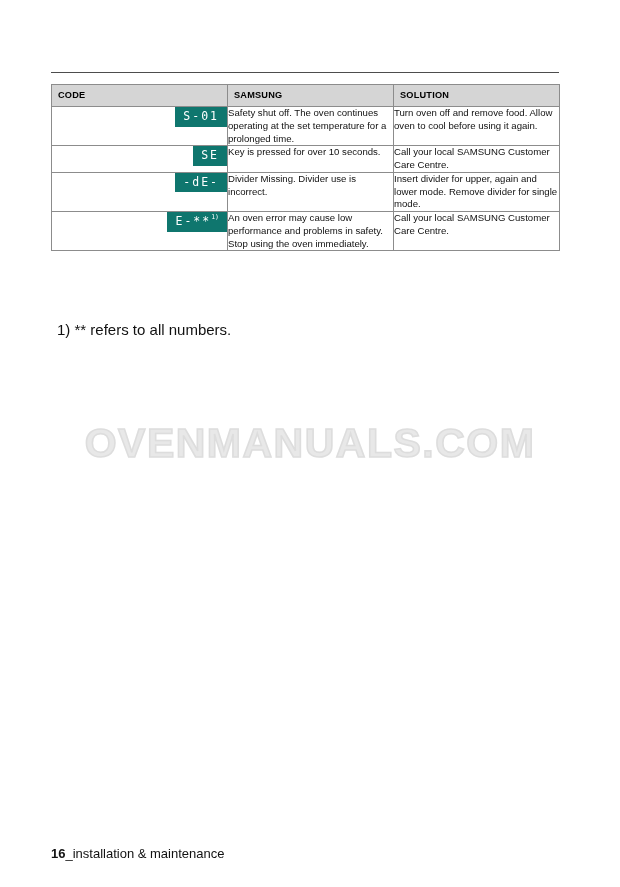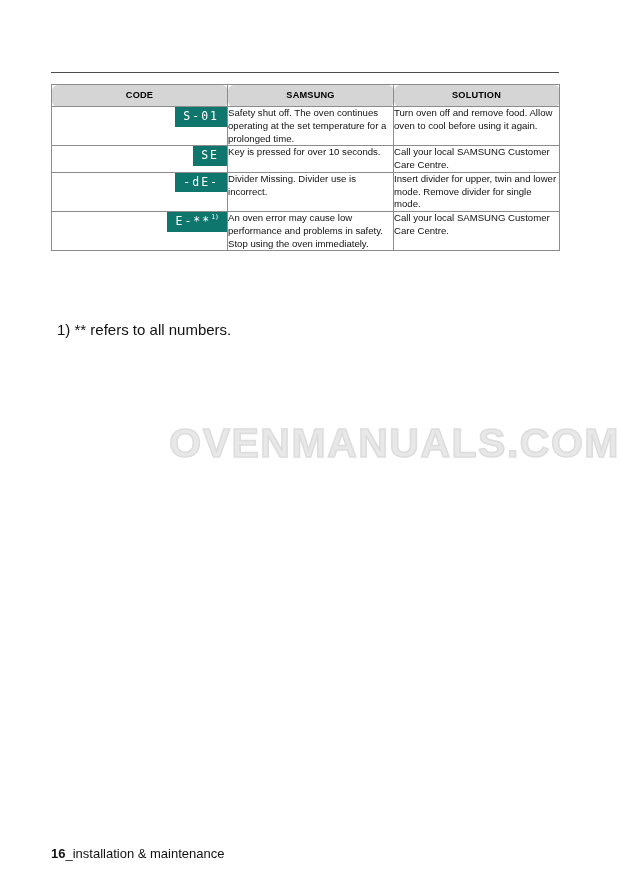--- a/index.html
+++ b/index.html
@@ -54,25 +54,24 @@
   }
   .codes-table th, .codes-table td {
     border: 1px solid #8c8c8c;
     vertical-align: top;
     padding: 0;
   }
   .codes-table thead th {
     background: #d5d5d5;
     font-size: 9.2px;
     font-weight: bold;
-    text-align: center;
+    text-align: left;
     padding: 5px 6px 6px 6px;
     letter-spacing: 0.2px;
     color: #000;
-    border-radius: 6px;
   }
   .col-code   { width: 176px; }
   .col-problem{ width: 166px; }
   .col-sol    { width: 166px; }
 
   .cell-code {
     background: #ffffff;
     padding: 10px 10px 10px 6px;
     text-align: right;
   }
@@ -113,21 +112,21 @@
     font-size: 15px;
     color: #111;
   }
 
   
   .watermark {
     position: absolute;
     left: 0;
     top: 420px;
     width: 620px;
-    text-align: right;
+    text-align: center;
     font-family: "Liberation Sans", sans-serif;
     font-size: 41px;
     font-weight: bold;
     letter-spacing: 1.5px;
     color: transparent;
     -webkit-text-stroke: 1.6px #dddddd;
     text-shadow: 0 0 0 #e8e8e8;
     user-select: none;
     white-space: nowrap;
   }
@@ -178,21 +177,21 @@
           <span class="led"><span>SE</span><sup></sup></span>
         </td>
         <td class="cell-text">Key is pressed for over 10 seconds.</td>
         <td class="cell-text">Call your local SAMSUNG Customer Care Centre.</td>
       </tr>
       <tr>
         <td class="cell-code">
           <span class="led"><span>-dE-</span><sup></sup></span>
         </td>
         <td class="cell-text">Divider Missing. Divider use is incorrect.</td>
-        <td class="cell-text">Insert divider for upper, twin and lower mode. Remove divider for single mode.</td>
+        <td class="cell-text">Insert divider for upper, again and lower mode. Remove divider for single mode.</td>
       </tr>
       <tr>
         <td class="cell-code">
           <span class="led"><span>E-**</span><sup>1)</sup></span>
         </td>
         <td class="cell-text">An oven error may cause low performance and problems in safety. Stop using the oven immediately.</td>
         <td class="cell-text">Call your local SAMSUNG Customer Care Centre.</td>
       </tr>
     </tbody>
   </table>

